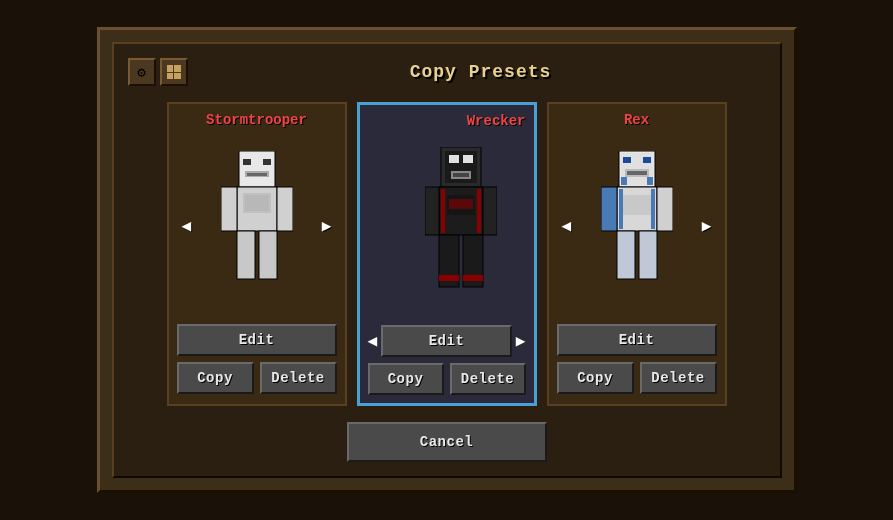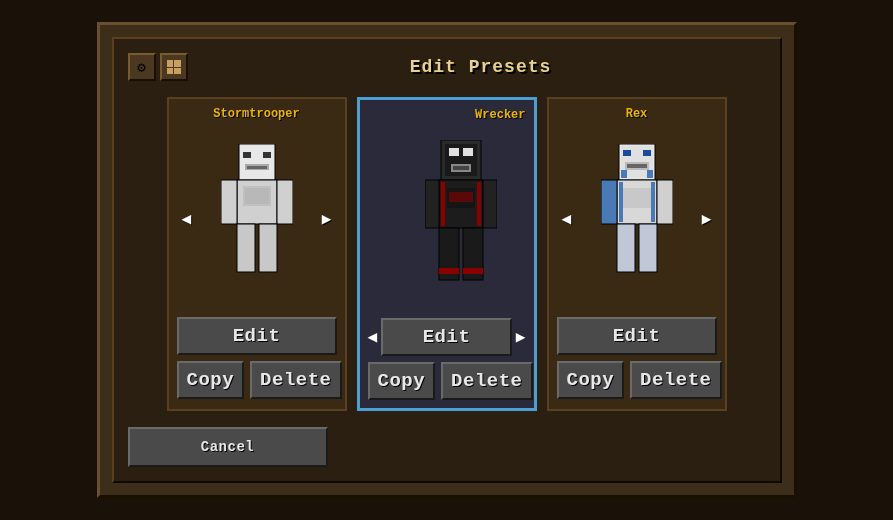--- a/index.html
+++ b/index.html
@@ -103,22 +103,22 @@
       position: relative;
     }
 
     .skin-card.selected {
       border: 3px solid #4a9fd4;
       background: #2a2a3a;
       align-items: flex-end;
     }
 
     .skin-name {
-      color: #eab308;
-      font-size: 12px;
+      color: #ef4444;
+      font-size: 14px;
       font-weight: bold;
       text-align: center;
       margin-bottom: 8px;
       text-shadow: 1px 1px 0 #000;
       font-family: 'Courier New', monospace;
     }
 
     .skin-viewport {
       width: 130px;
       height: 180px;
@@ -148,21 +148,21 @@
       margin-top: 8px;
     }
 
     .mc-btn {
       background: #4a4a4a;
       border: 2px solid #6a6a6a;
       border-bottom-color: #1a1a1a;
       border-right-color: #1a1a1a;
       color: #e8e8e8;
       font-family: 'Courier New', monospace;
-      font-size: 19px;
+      font-size: 14px;
       font-weight: bold;
       text-align: center;
       padding: 6px 8px;
       cursor: pointer;
       text-shadow: 1px 1px 0 #000;
       letter-spacing: 0.5px;
     }
 
     .mc-btn.edit-btn {
       width: 100%;
@@ -187,20 +187,21 @@
 
     .arrow-btn {
       color: white;
       font-size: 16px;
       cursor: pointer;
     }
 
     .bottom-bar {
       display: flex;
       gap: 16px;
+      justify-content: center;
     }
 
     .mc-btn.bottom-btn {
       width: 200px;
       padding: 10px;
       font-size: 14px;
     }
   </style>
 </head>
 <body>
@@ -215,21 +216,21 @@
         </div>
         <div class="icon-btn">
           <div class="grid">
             <span></span>
               <span></span>
               <span></span>
               <span></span>
           </div>
         </div>
       </div>
-      <div class="title-text">Edit Presets</div>
+      <div class="title-text">Copy Presets</div>
     </div>
 
     <div class="skins-container">
 
       <div class="skin-card">
         <div class="skin-name">Stormtrooper</div>
         <div class="skin-viewport">
           <span class="nav-arrow left">◀</span>
 
           <svg width="72" height="150" viewBox="0 0 72 150" style="image-rendering:pixelated;">

